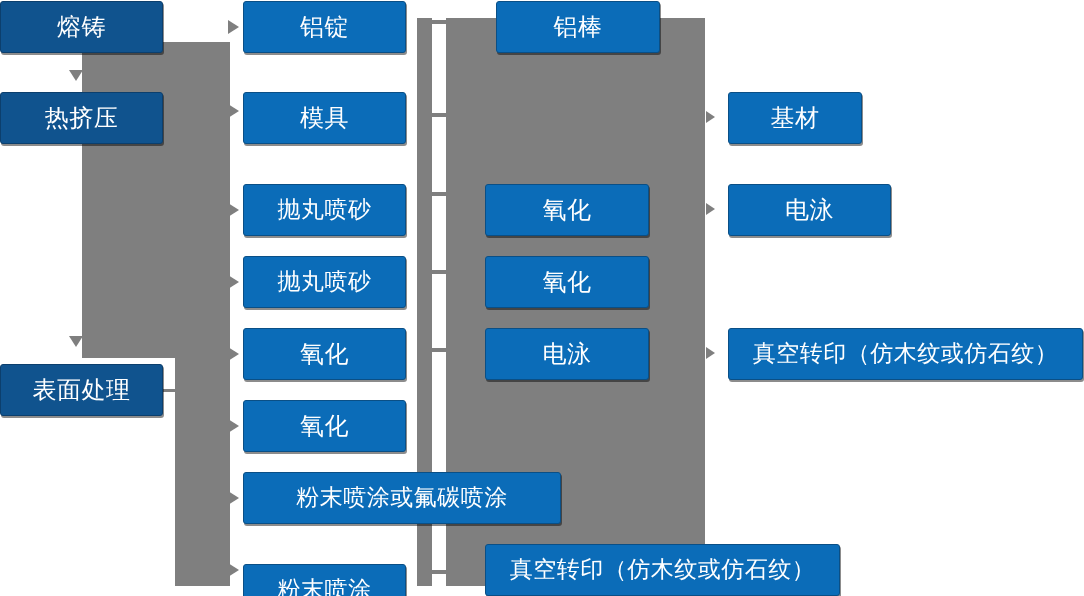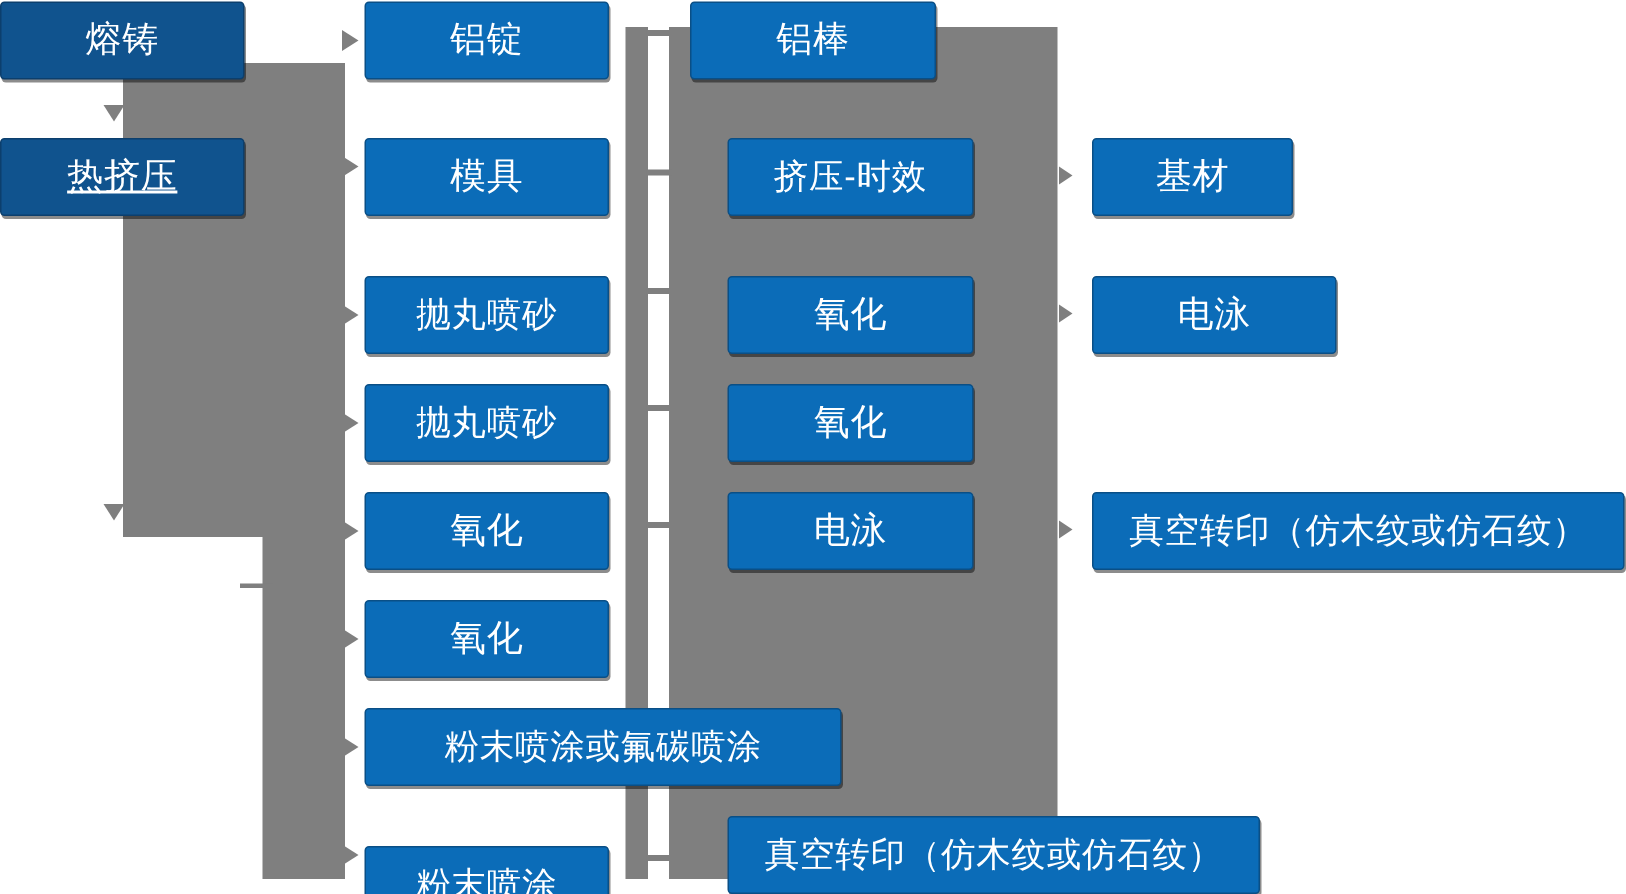--- a/index.html
+++ b/index.html
@@ -107,42 +107,42 @@
   <div class="stub" style="left:431px; top:270px; width:17px;"></div>
   <div class="stub" style="left:431px; top:348px; width:17px;"></div>
   <div class="stub" style="left:431px; top:570px; width:17px;"></div>
 
   <div class="arrow-r-sm" style="left:706px; top:111px;"></div>
   <div class="arrow-r-sm" style="left:706px; top:203px;"></div>
   <div class="arrow-r-sm" style="left:706px; top:347px;"></div>
 
   <div class="box dark f24" style="left:0px; top:1px; width:163px; height:52px;">熔铸</div>
 
-  <div class="box dark f24" style="left:0px; top:92px; width:163px; height:52px;text-decoration:underline;">热挤压</div>
+  <div class="box dark f24" style="left:0px; top:92px; width:163px; height:52px;">热挤压</div>
 
+  <div class="box dark f24" style="left:0px; top:364px; width:163px; height:52px;">表面处理</div>
 
   <div class="box mid f24" style="left:243px; top:1px; width:163px; height:52px;">铝锭</div>
 
   <div class="box mid f24" style="left:243px; top:92px; width:163px; height:52px;">模具</div>
 
   <div class="box mid f23" style="left:243px; top:184px; width:163px; height:52px;">抛丸喷砂</div>
 
   <div class="box mid f23" style="left:243px; top:256px; width:163px; height:52px;">抛丸喷砂</div>
 
   <div class="box mid f24" style="left:243px; top:328px; width:163px; height:52px;">氧化</div>
 
   <div class="box mid f24" style="left:243px; top:400px; width:163px; height:52px;">氧化</div>
 
   <div class="box mid f23" style="left:243px; top:472px; width:318px; height:52px;">粉末喷涂或氟碳喷涂</div>
 
   <div class="box mid f23" style="left:243px; top:564px; width:163px; height:52px;">粉末喷涂</div>
 
-  <div class="box mid f24" style="left:460px; top:1px; width:164px; height:52px;">铝棒</div>
+  <div class="box mid f24" style="left:496px; top:1px; width:164px; height:52px;">铝棒</div>
 
-  <div class="box mid f23" style="left:485px; top:92px; width:164px; height:52px;">挤压-时效</div>
 
   <div class="box mid f24" style="left:485px; top:184px; width:164px; height:52px;">氧化</div>
 
   <div class="box mid f24" style="left:485px; top:256px; width:164px; height:52px;">氧化</div>
 
   <div class="box mid f24" style="left:485px; top:328px; width:164px; height:52px;">电泳</div>
 
   <div class="box mid f23" style="left:485px; top:544px; width:355px; height:52px;">真空转印（仿木纹或仿石纹）</div>
 
   <div class="box mid f24" style="left:728px; top:92px; width:134px; height:52px;">基材</div>

